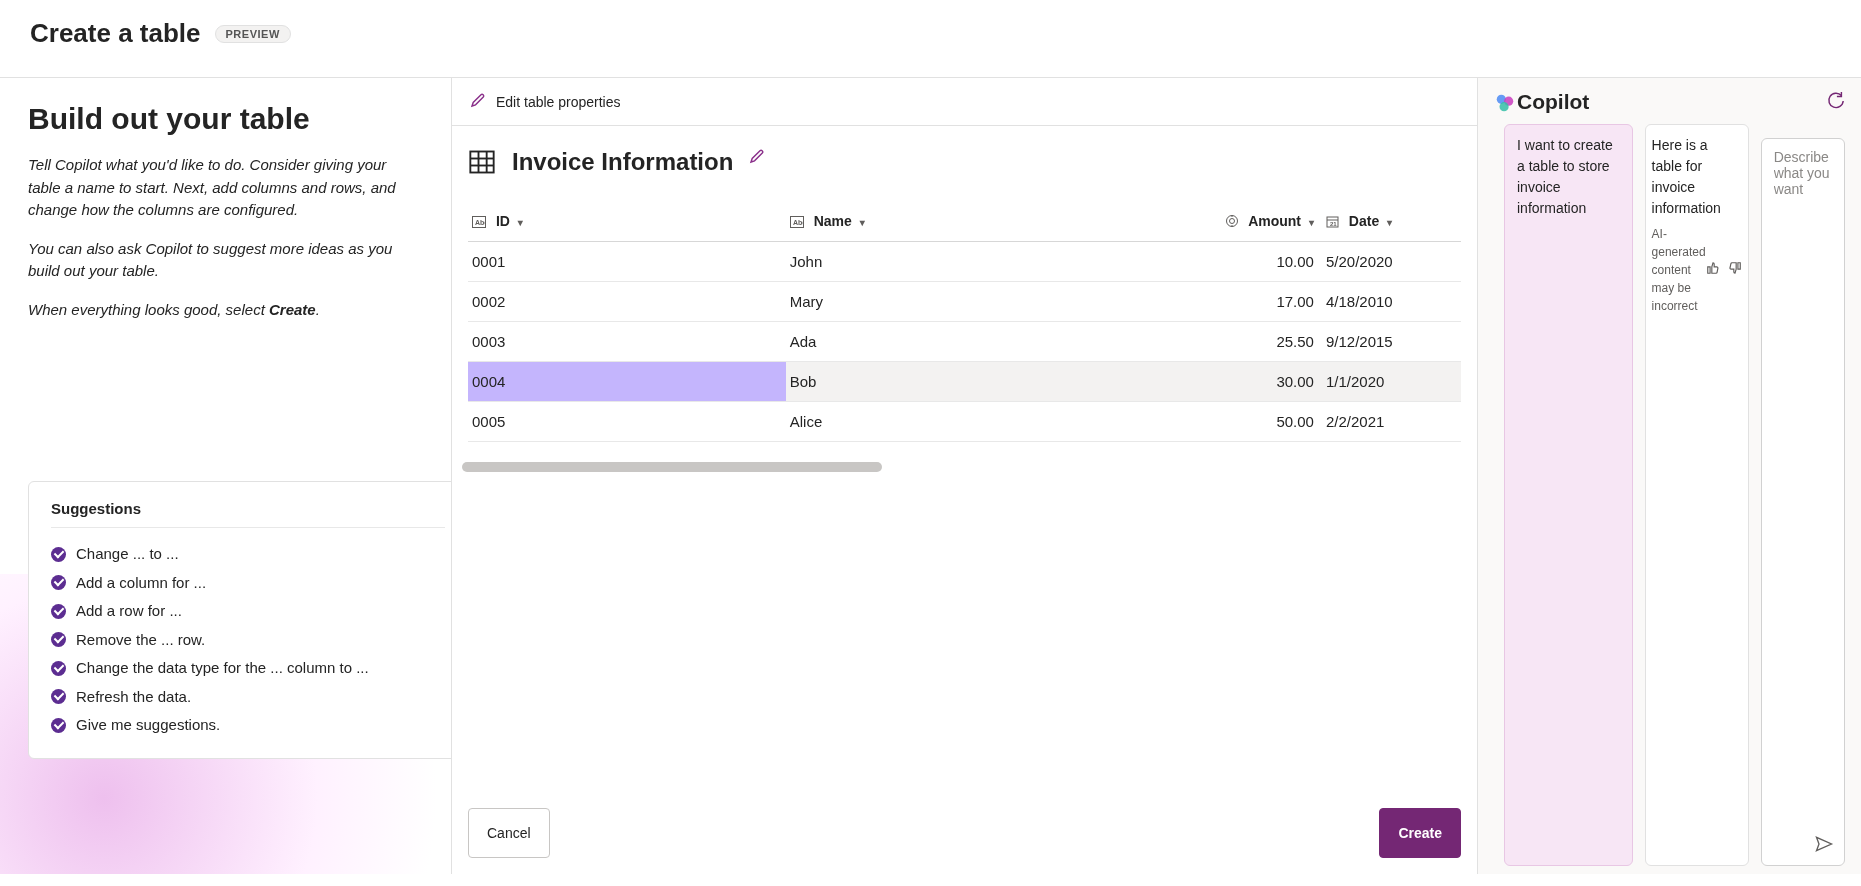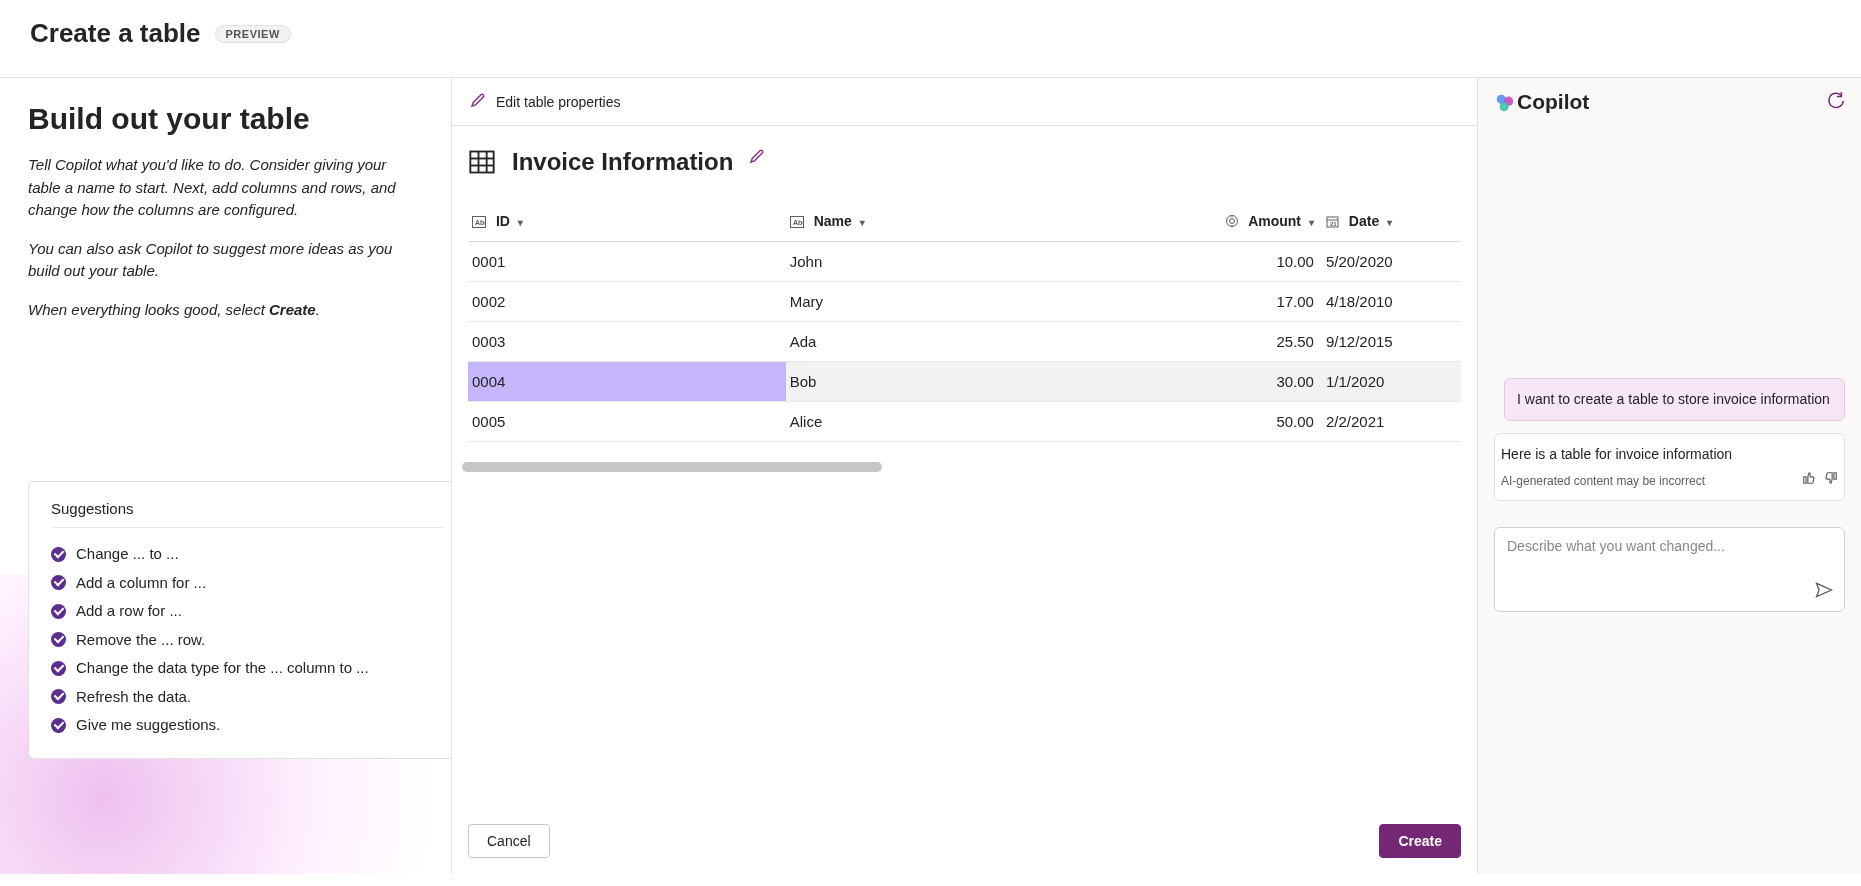--- a/index.html
+++ b/index.html
@@ -67,21 +67,21 @@
     background: #fff;
     border: 1px solid #e1e1e1;
     border-radius: 6px;
     padding: 18px 22px;
     width: 440px;
     position: relative;
     z-index: 2;
   }
   .sugg-title {
     font-size: 15px;
-    font-weight: 400;
+    font-weight: 700;
     margin-bottom: 10px;
   }
   .sugg-divider {
     border: none;
     border-top: 1px solid #e8e8e8;
     margin-bottom: 12px;
   }
   .sugg-item {
     display: flex;
     align-items: center;
@@ -185,21 +185,21 @@
   .footer-bar {
     position: absolute;
     bottom: 16px;
     left: 16px;
     right: 16px;
     display: flex;
     justify-content: space-between;
   }
   .btn {
     font-size: 14px;
-    padding: 8px 18px;
+    padding: 16px 18px;
     border-radius: 4px;
     cursor: pointer;
     font-family: inherit;
   }
   .btn-secondary {
     background: #fff;
     border: 1px solid #c8c6c4;
     color: #242424;
   }
   .btn-primary {
@@ -227,22 +227,22 @@
   .cp-title {
     font-size: 21px;
     font-weight: 600;
   }
   .cp-logo { width:22px; height:22px; }
   .refresh-icon svg { width:18px; height:18px; stroke:#742774; }
 
   .cp-body {
     flex:1;
     display:flex;
-    flex-direction:column;
-    justify-content:center;
+    flex-direction:row;
+    justify-content:space-between;
     gap: 12px;
   }
   .msg-user {
     background: #f7e6f5;
     border: 1px solid #e8c7e4;
     border-radius: 6px;
     padding: 10px 12px;
     font-size: 14px;
     line-height: 1.5;
     color: #242424;

